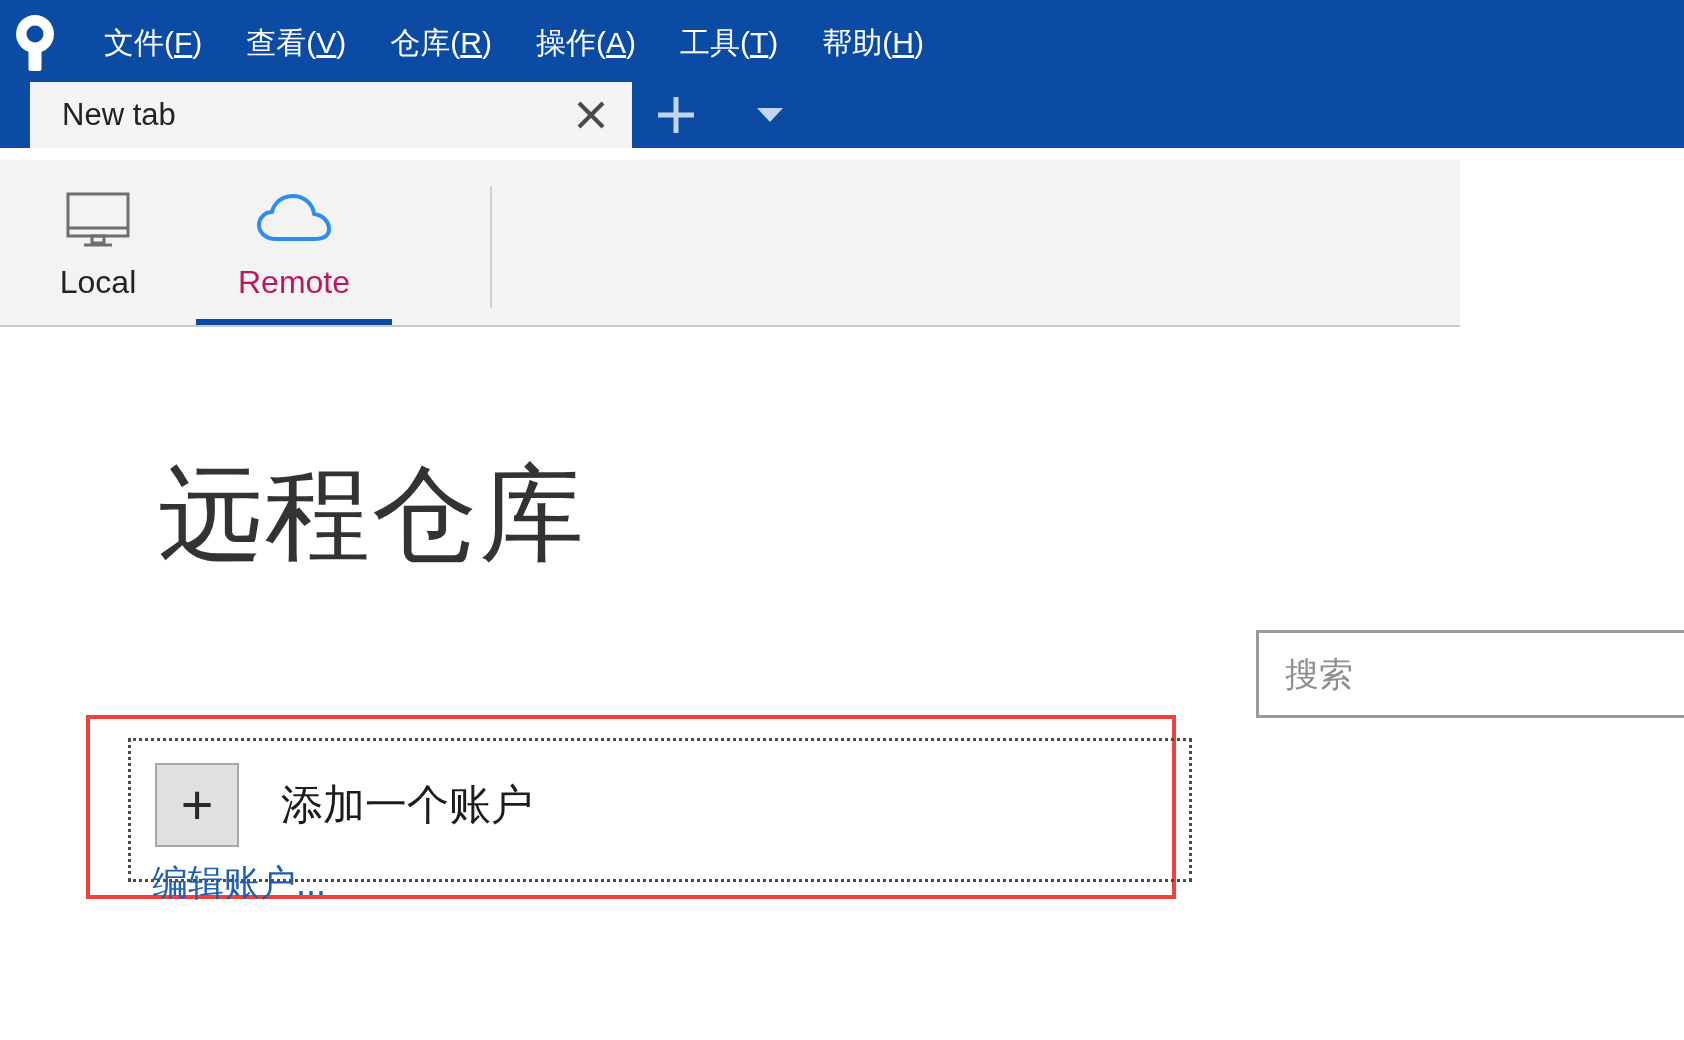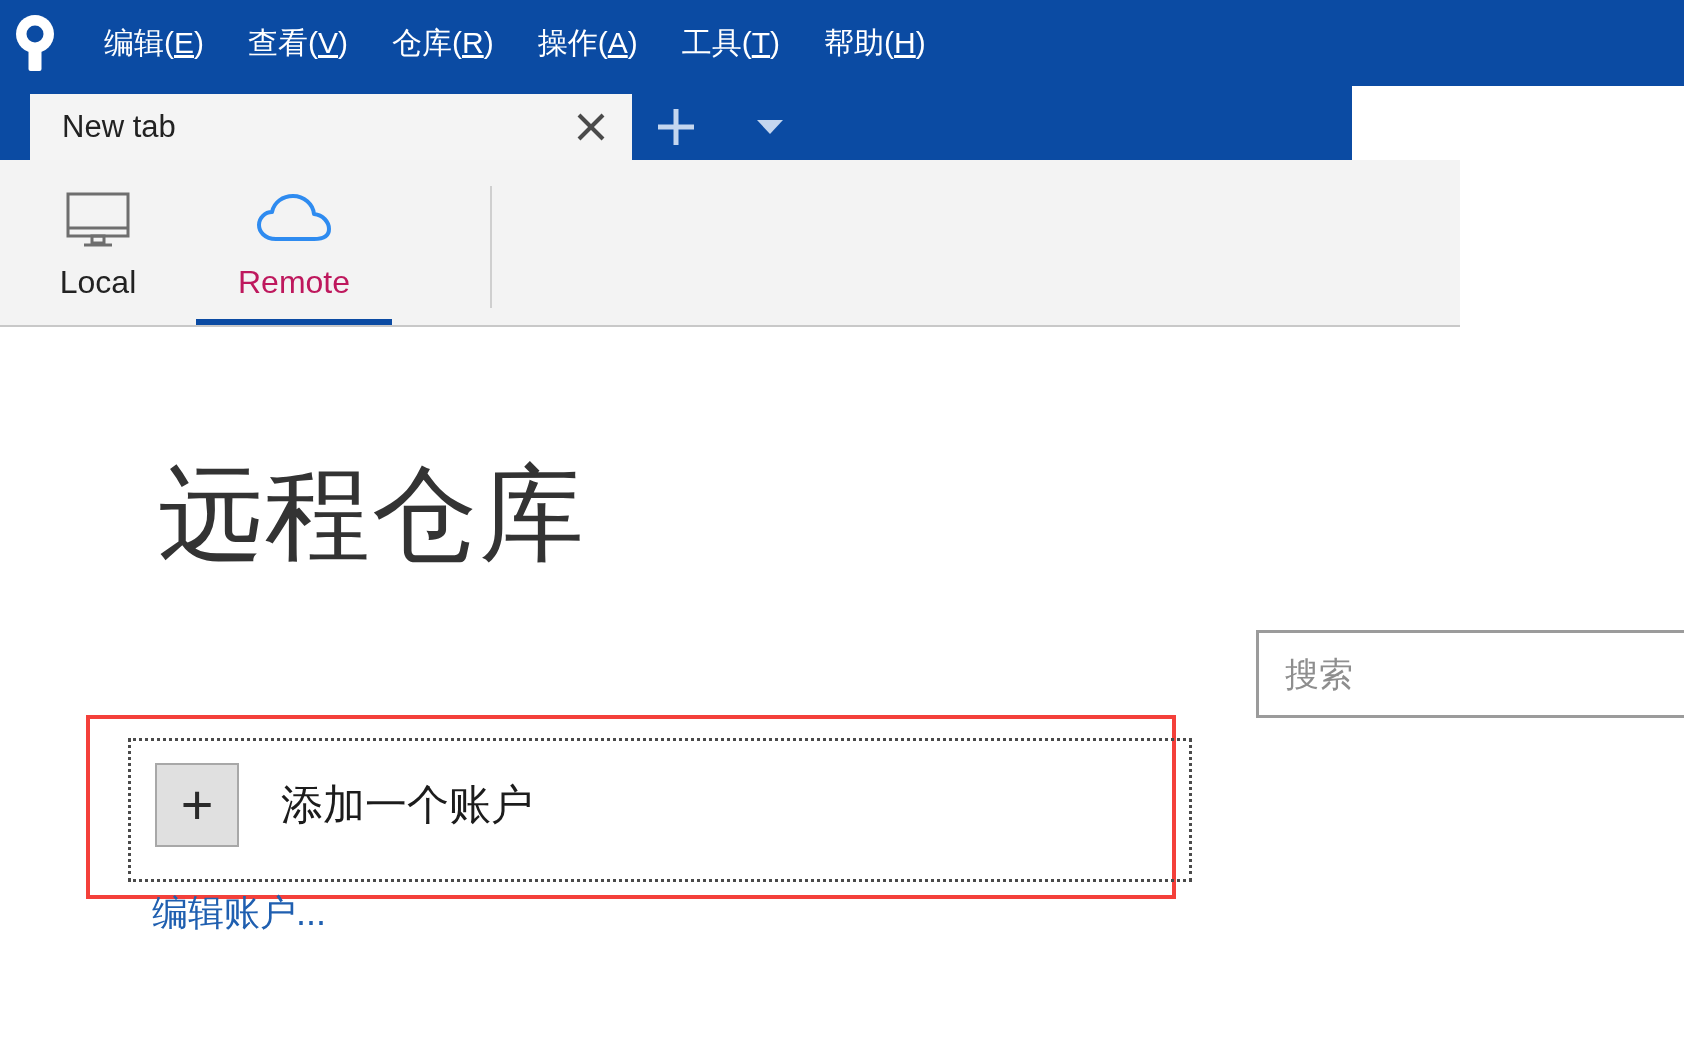--- a/index.html
+++ b/index.html
@@ -39,22 +39,22 @@
     line-height: 1;
     padding: 10px 22px;
     white-space: nowrap;
     cursor: default;
   }
   .menu-item .accel { text-decoration: underline; }
 
   
   #tabstrip {
     position: absolute;
-    left: 0; top: 86px;
-    width: 1352px; height: 74px;
+    left: 0; top: 74px;
+    width: 1684px; height: 74px;
     background: #0b4ba3;
     display: flex;
     align-items: flex-end;
   }
   #tab-active {
     position: relative;
     margin-left: 30px;
     width: 602px;
     height: 66px;
     background: #f4f4f4;
@@ -187,21 +187,21 @@
     font-weight: 400;
   }
   #add-account-label {
     font-size: 42px;
     color: #1c1c1c;
     margin-left: 42px;
     white-space: nowrap;
   }
   #edit-accounts-link {
     position: absolute;
-    left: 152px; top: 560px;
+    left: 152px; top: 530px;
     font-size: 36px;
     color: #1f5fb0;
     white-space: nowrap;
     cursor: pointer;
   }
 
   
   #search-box {
     position: absolute;
     left: 1256px; top: 301px;
@@ -232,21 +232,21 @@
   <div id="app-logo">
     <svg width="46" height="58" viewBox="0 0 46 58" aria-hidden="true">
       <circle cx="23" cy="20" r="19" fill="#ffffff"></circle>
       <circle cx="23" cy="20" r="8.5" fill="#0b4ba3"></circle>
       <rect x="16.5" y="32" width="13" height="25" rx="2" fill="#ffffff"></rect>
     </svg>
   </div>
 
   <div id="menubar">
     <div class="menu-item">
-      <span>编辑</span><span>(</span><span class="accel">E</span><span>)</span>
+      <span>文件</span><span>(</span><span class="accel">F</span><span>)</span>
     </div>
     <div class="menu-item">
       <span>查看</span><span>(</span><span class="accel">V</span><span>)</span>
     </div>
     <div class="menu-item">
       <span>仓库</span><span>(</span><span class="accel">R</span><span>)</span>
     </div>
     <div class="menu-item">
       <span>操作</span><span>(</span><span class="accel">A</span><span>)</span>
     </div>

